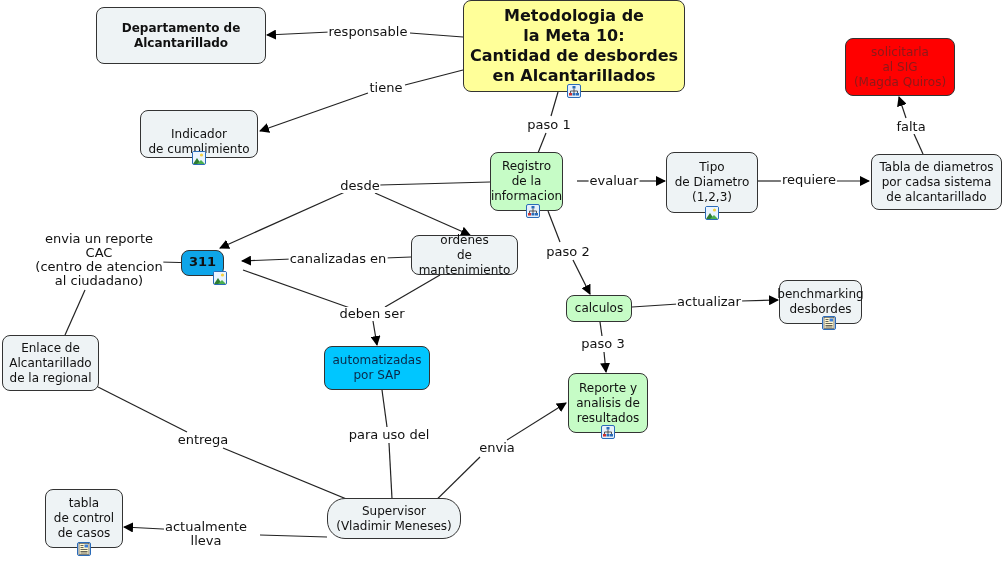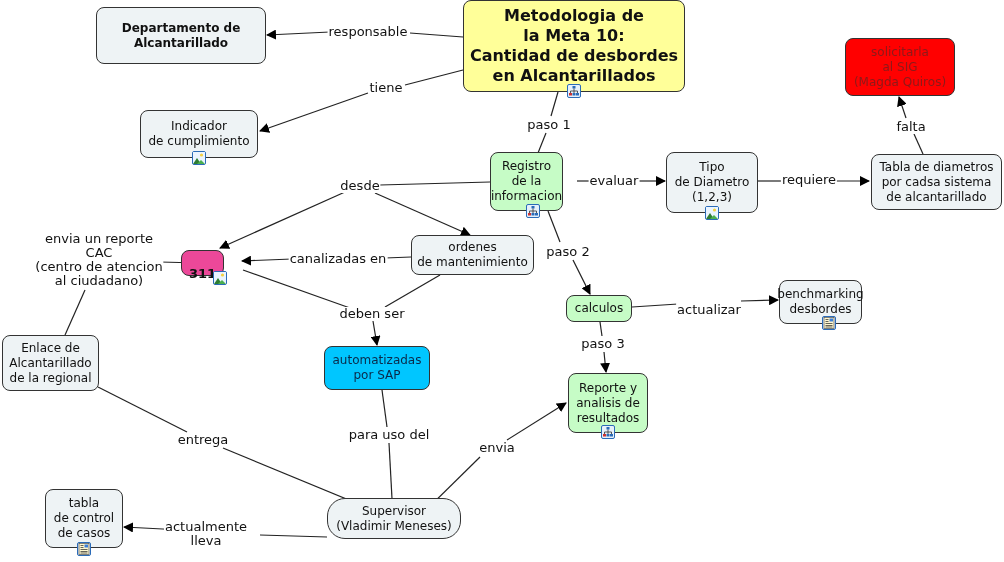--- a/index.html
+++ b/index.html
@@ -90,21 +90,21 @@
 la Meta 10:
 Cantidad de desbordes
 en Alcantarillados</span>
 </div>
 
 <div class="node" style="left:96px;top:7px;width:170px;height:57px;">
   <span class="txt" style="font-weight:bold;">Departamento de
 Alcantarillado</span>
 </div>
 
-<div class="node" style="left:140px;top:110px;width:118px;height:48px;">
+<div class="node" style="left:140px;top:110px;width:118px;height:48px;justify-content:flex-end;">
   <span class="txt">Indicador
 de cumplimiento</span>
 </div>
 
 <div class="node" style="left:845px;top:38px;width:110px;height:58px;background:#ff0000;color:#8b1a1a;">
   <span class="txt">solicitarla
 al SIG
 (Magda Quiros)</span>
 </div>
 
@@ -119,25 +119,25 @@
 de Diametro
 (1,2,3)</span>
 </div>
 
 <div class="node" style="left:871px;top:154px;width:131px;height:56px;">
   <span class="txt">Tabla de diametros
 por  cadsa sistema
 de alcantarillado</span>
 </div>
 
-<div class="node" style="left:181px;top:250px;width:43px;height:26px;background:#ec4899;font-weight:bold;font-size:13px;justify-content:flex-start;padding-top:15px;">
+<div class="node" style="left:181px;top:250px;width:43px;height:26px;background:#0ea5e9;font-weight:bold;font-size:13px;justify-content:flex-start;padding-top:3px;">
   <span class="txt">311</span>
 </div>
 
-<div class="node" style="left:411px;top:235px;width:123px;height:40px;">
+<div class="node" style="left:411px;top:235px;width:107px;height:40px;">
   <span class="txt">ordenes
 de mantenimiento</span>
 </div>
 
 <div class="node" style="left:566px;top:295px;width:66px;height:27px;background:#c6fcc6;">
   <span class="txt">calculos</span>
 </div>
 
 <div class="node" style="left:779px;top:280px;width:83px;height:44px;">
   <span class="txt">benchmarking
@@ -178,21 +178,21 @@
 <span class="lbl" style="left:911px;top:127px;">falta</span>
 <span class="lbl" style="left:360px;top:186px;">desde</span>
 <span class="lbl" style="left:614px;top:181px;">evaluar</span>
 <span class="lbl" style="left:809px;top:180px;">requiere</span>
 <span class="lbl" style="left:99px;top:260px;">envia un reporte
 CAC
 (centro de atencion
 al ciudadano)</span>
 <span class="lbl" style="left:338px;top:259px;">canalizadas en</span>
 <span class="lbl" style="left:568px;top:252px;">paso 2</span>
-<span class="lbl" style="left:709px;top:302px;margin-top:8px;">actualizar</span>
+<span class="lbl" style="left:709px;top:302px;">actualizar</span>
 <span class="lbl" style="left:372px;top:314px;">deben ser</span>
 <span class="lbl" style="left:603px;top:344px;">paso 3</span>
 <span class="lbl" style="left:203px;top:440px;">entrega</span>
 <span class="lbl" style="left:389px;top:435px;">para uso del</span>
 <span class="lbl" style="left:497px;top:448px;">envia</span>
 <span class="lbl" style="left:206px;top:534px;">actualmente
 lleva</span>
 
 <span class="res-icon" style="left:574px;top:84px;">
   <svg viewBox="0 0 12 12">

